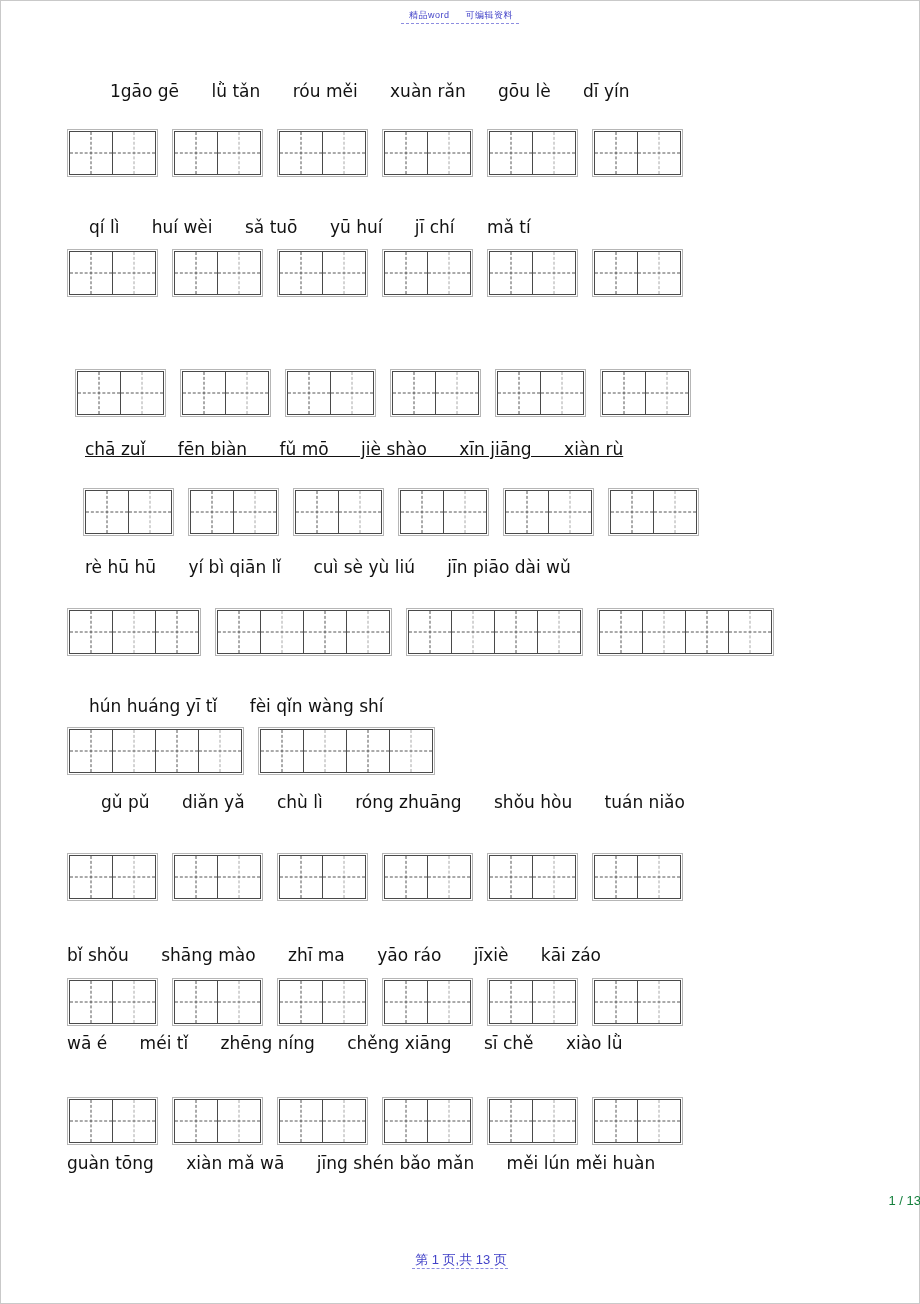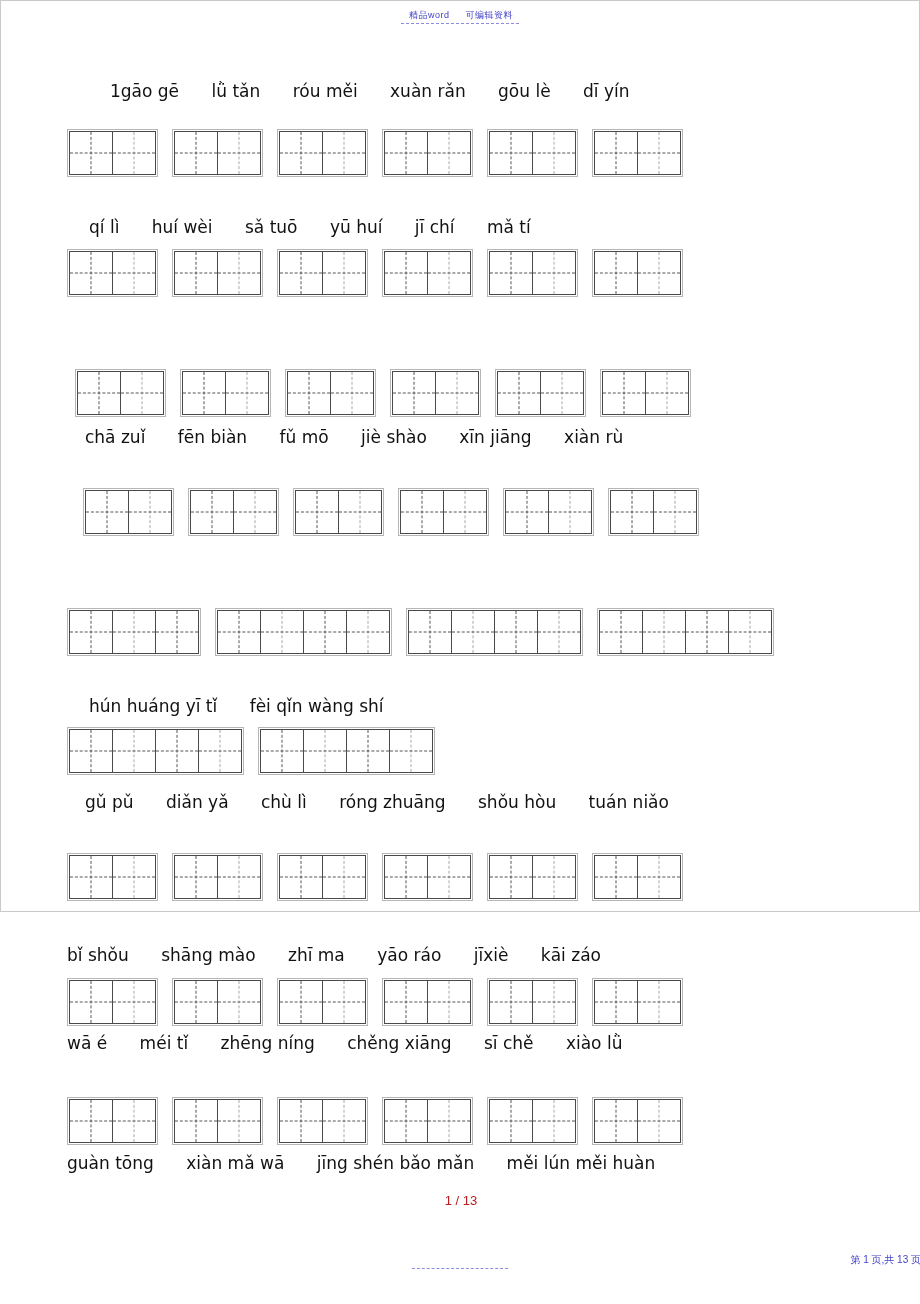--- a/index.html
+++ b/index.html
@@ -14,21 +14,21 @@
     font-family: "Liberation Sans", sans-serif;
     color: #000000;
     overflow: hidden;
   }
 
   
   .page {
     position: absolute;
     left: 0; top: 0;
     width: 920px;
-    height: 912px;
+    height: 1304px;
     border: 1px solid #c9c9c9;
     box-sizing: border-box;
   }
 
   
   .watermark {
     position: absolute;
     top: 8px;
     left: 0;
     width: 920px;
@@ -49,31 +49,31 @@
     height: 0;
     border-top: 1px dashed #8d8de0;
   }
 
   
   .page-number {
     position: absolute;
     left: 0;
     top: 1192px;
     width: 920px;
-    text-align: center;
+    text-align: right;
     font-size: 13px;
-    color: #b91c1c;
+    color: #15803d;
   }
   .footer-watermark {
     position: absolute;
     left: 0;
     top: 1253px;
     width: 920px;
-    text-align: right;
-    font-size: 10px;
+    text-align: center;
+    font-size: 13px;
     color: #4242c8;
     line-height: 12px;
   }
   .footer-rule {
     position: absolute;
     top: 1267px;
     left: 50%;
     transform: translateX(-50%);
     width: 96px;
     height: 0;
@@ -228,21 +228,21 @@
     <div class="grid-group">
       <div class="cell"></div>
         <div class="cell faint"></div>
     </div>
     <div class="grid-group">
       <div class="cell"></div>
         <div class="cell faint"></div>
     </div>
   </div>
 
-  <div class="pinyin-line" style="left:84px; top:426px;">chā zuǐ      fēn biàn      fǔ mō      jiè shào      xīn jiāng      xiàn rù</div>
+  <div class="pinyin-line" style="left:84px; top:438px;text-decoration:underline;">chā zuǐ      fēn biàn      fǔ mō      jiè shào      xīn jiāng      xiàn rù</div>
   <div class="grid-row" style="left:82px; top:487px;">
     <div class="grid-group">
       <div class="cell"></div>
         <div class="cell faint"></div>
     </div>
     <div class="grid-group">
       <div class="cell"></div>
         <div class="cell faint"></div>
     </div>
     <div class="grid-group">
@@ -256,20 +256,21 @@
     <div class="grid-group">
       <div class="cell"></div>
         <div class="cell faint"></div>
     </div>
     <div class="grid-group">
       <div class="cell"></div>
         <div class="cell faint"></div>
     </div>
   </div>
 
+  <div class="pinyin-line" style="left:84px; top:556px;">rè hū hū      yí bì qiān lǐ      cuì sè yù liú      jīn piāo dài wǔ</div>
   <div class="grid-row" style="left:66px; top:607px;">
     <div class="grid-group">
       <div class="cell"></div>
         <div class="cell faint"></div>
         <div class="cell"></div>
     </div>
     <div class="grid-group">
       <div class="cell"></div>
         <div class="cell faint"></div>
         <div class="cell"></div>
@@ -298,21 +299,21 @@
         <div class="cell faint"></div>
     </div>
     <div class="grid-group">
       <div class="cell"></div>
         <div class="cell faint"></div>
         <div class="cell"></div>
         <div class="cell faint"></div>
     </div>
   </div>
 
-  <div class="pinyin-line" style="left:84px; top:791px;">gǔ pǔ      diǎn yǎ      chù lì      róng zhuāng      shǒu hòu      tuán niǎo</div>
+  <div class="pinyin-line" style="left:100px; top:791px;">gǔ pǔ      diǎn yǎ      chù lì      róng zhuāng      shǒu hòu      tuán niǎo</div>
   <div class="grid-row" style="left:66px; top:852px;">
     <div class="grid-group">
       <div class="cell"></div>
         <div class="cell faint"></div>
     </div>
     <div class="grid-group">
       <div class="cell"></div>
         <div class="cell faint"></div>
     </div>
     <div class="grid-group">

